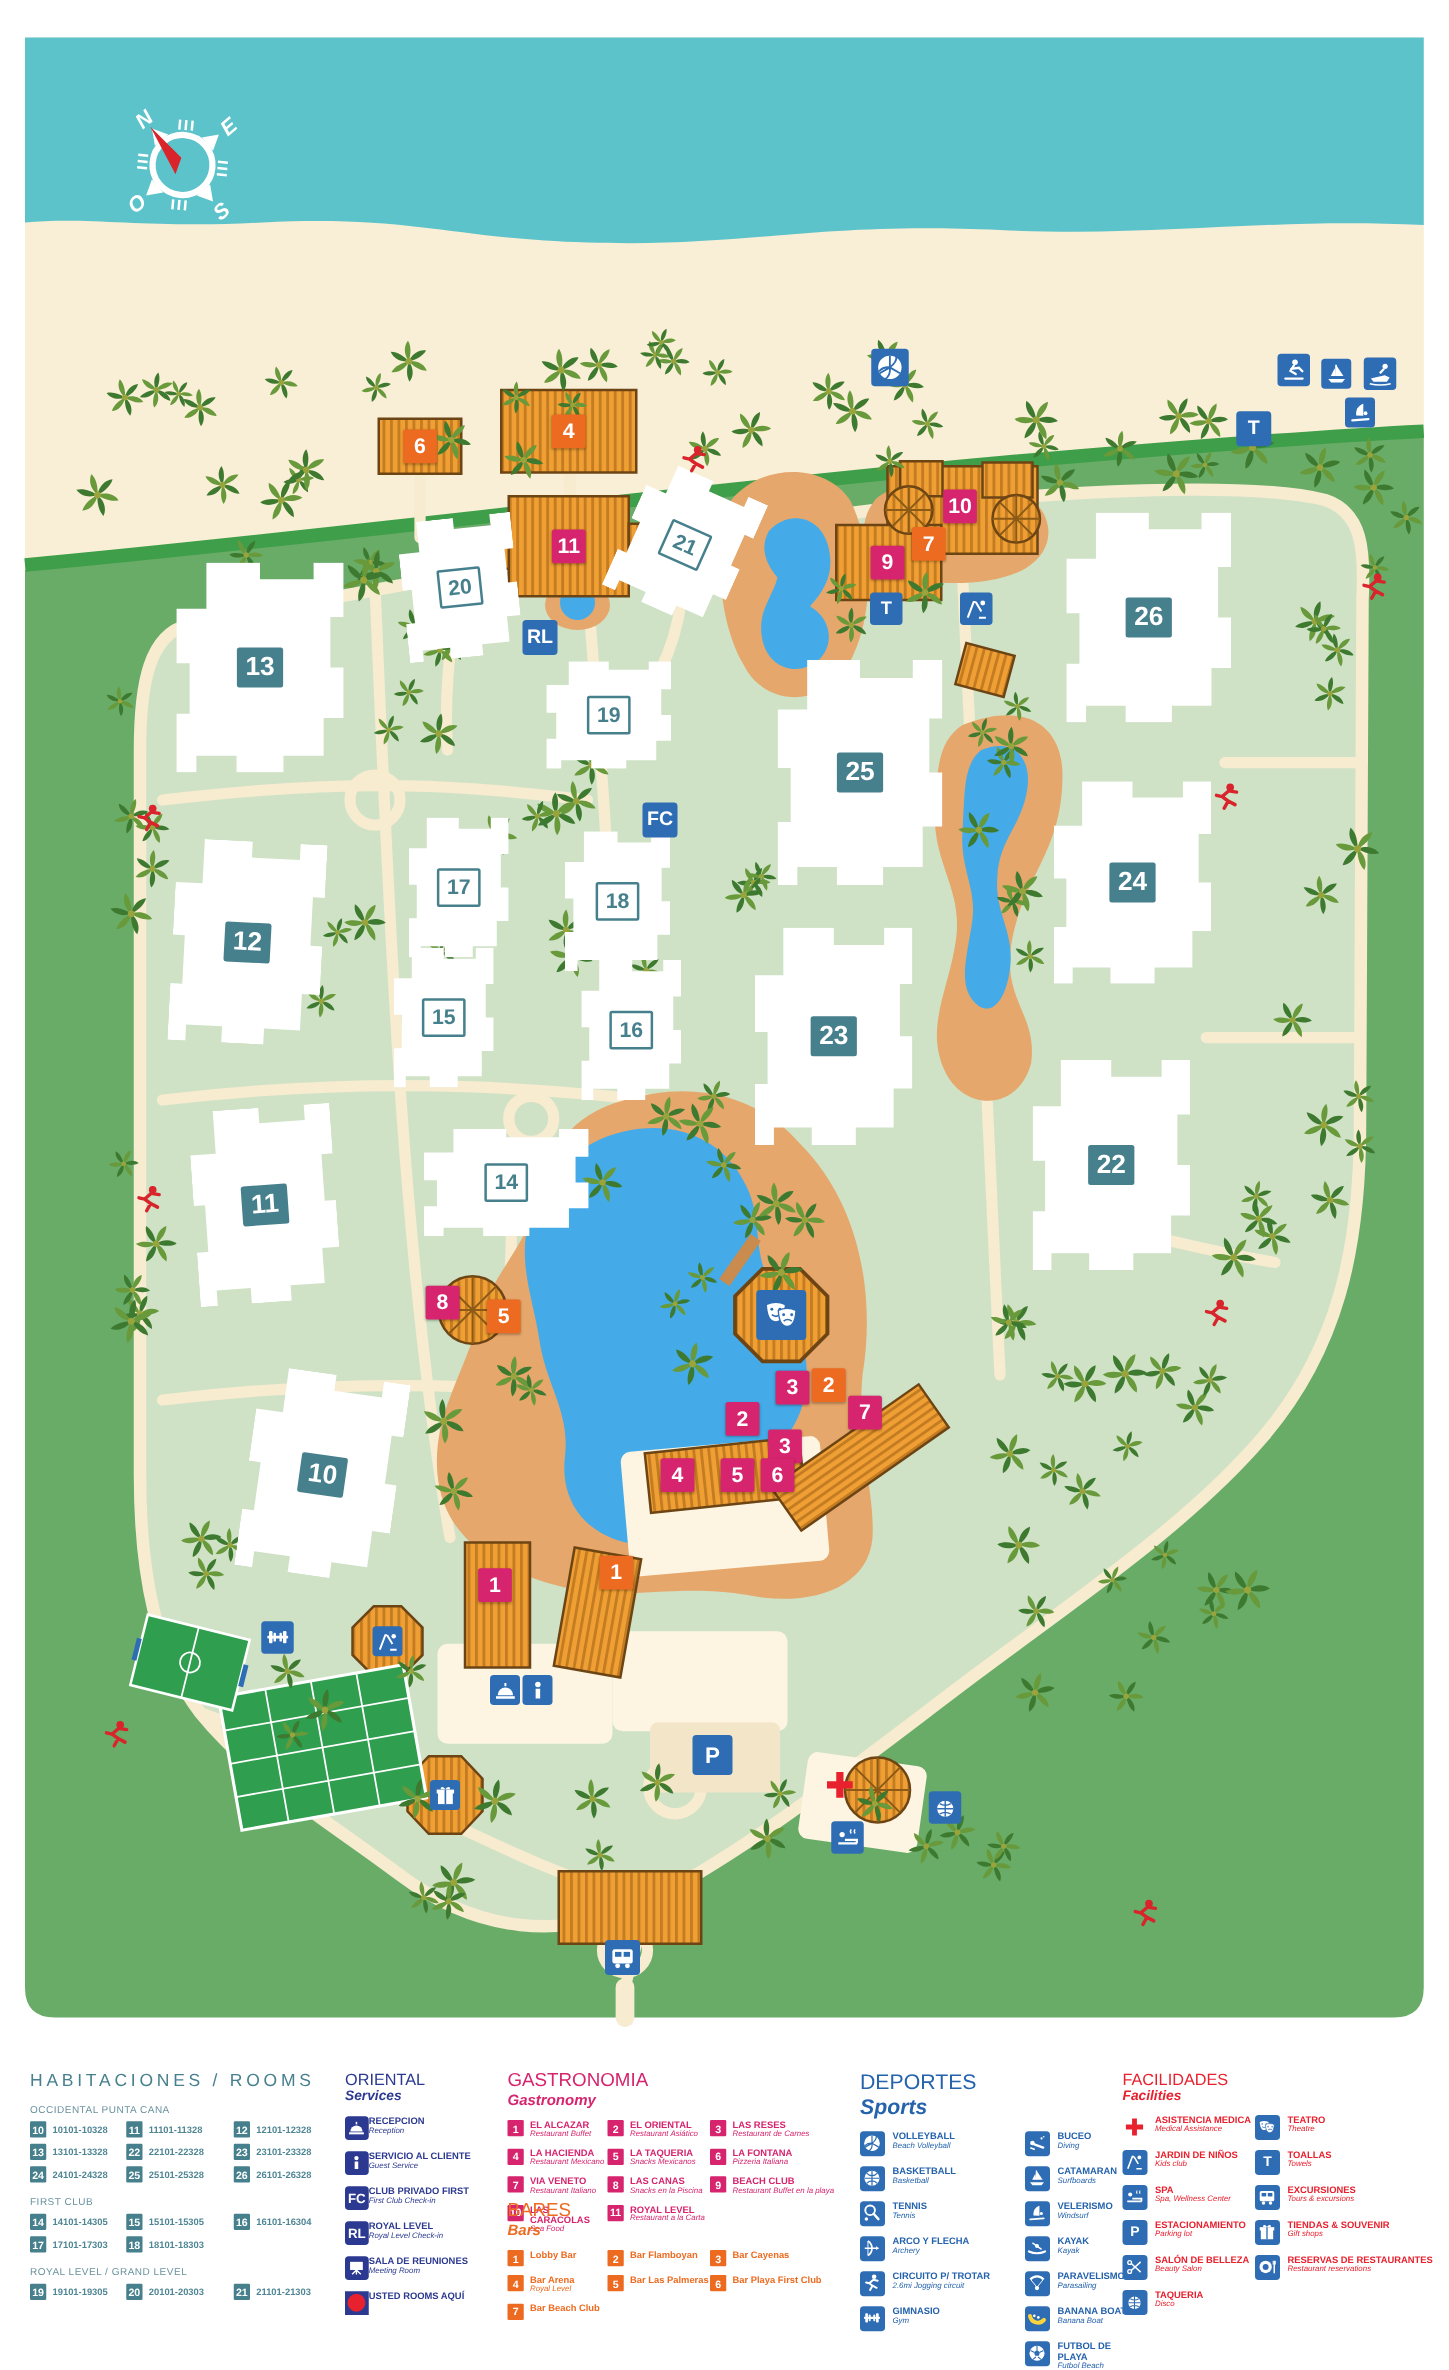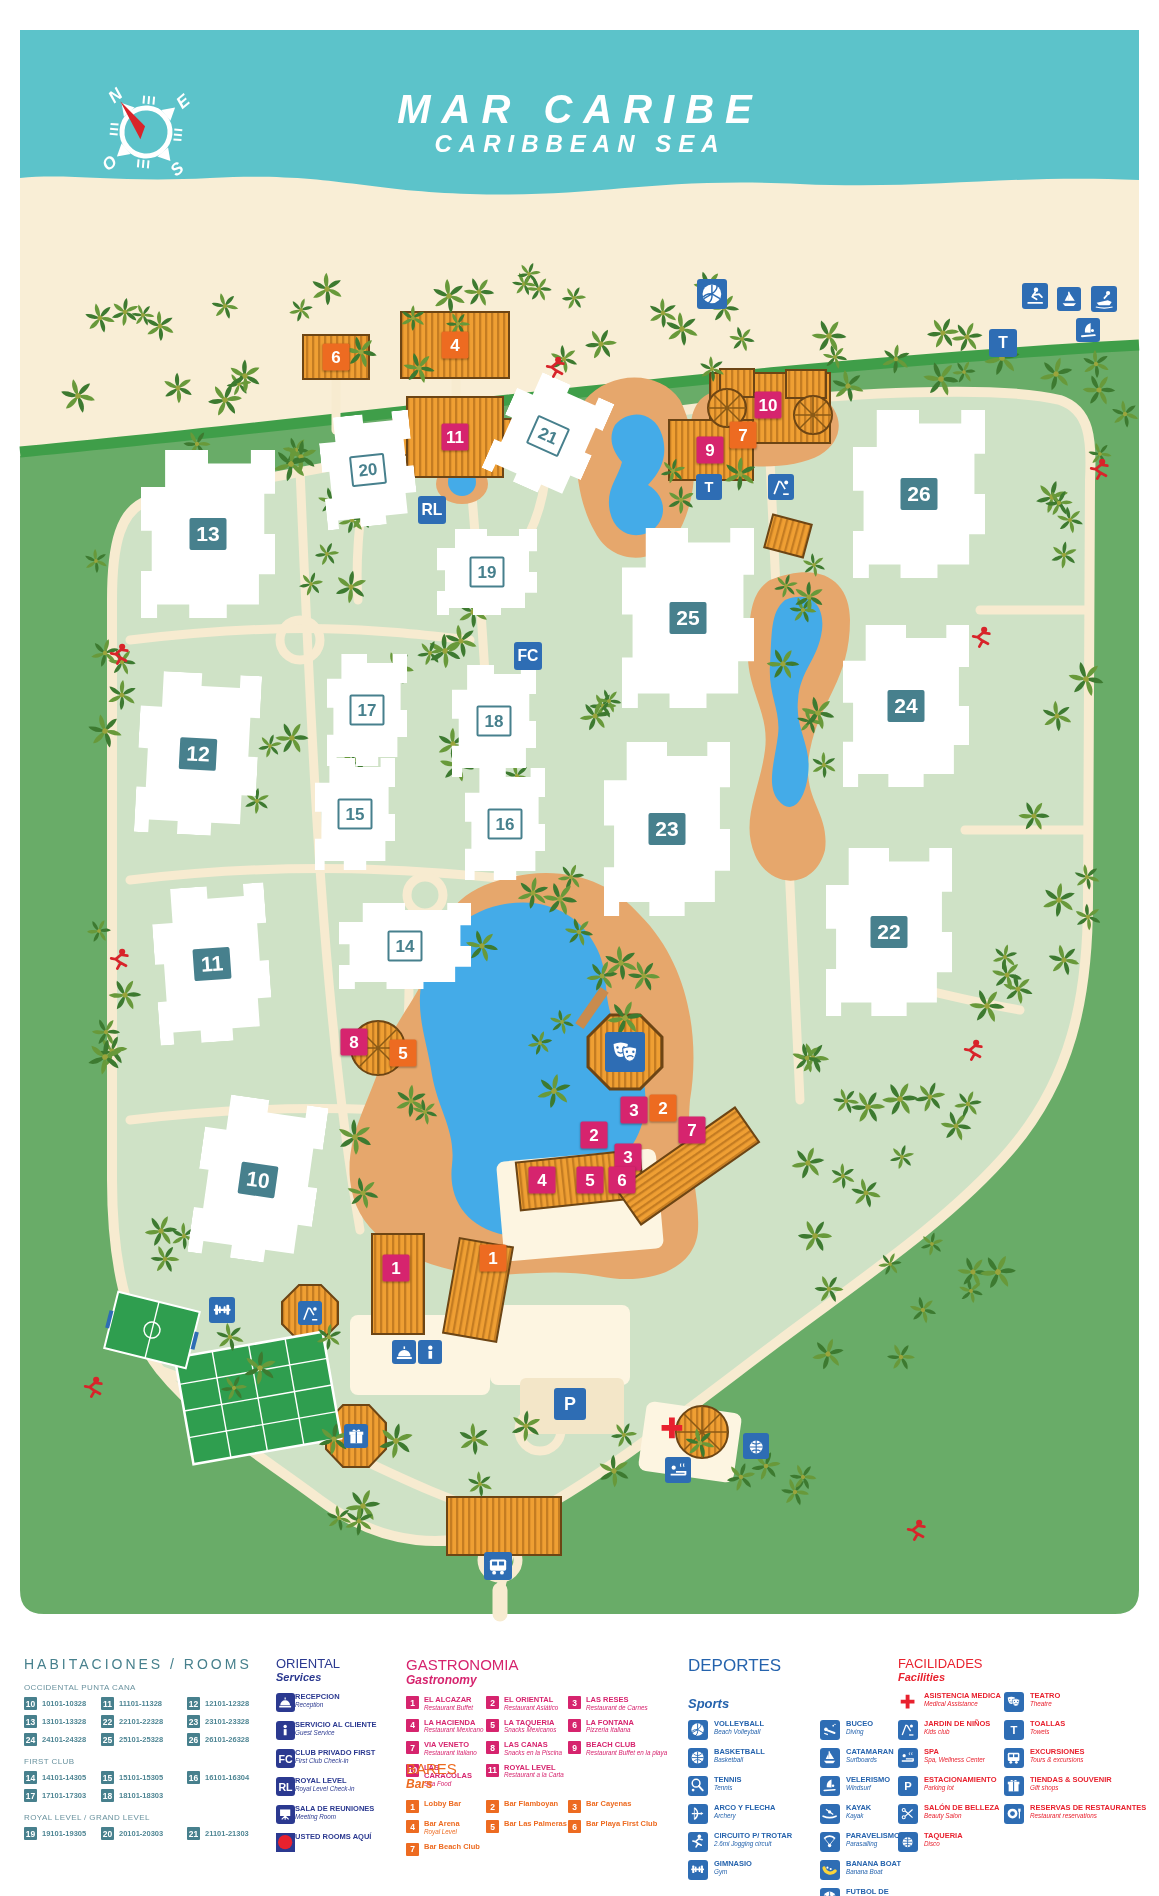--- a/index.html
+++ b/index.html
@@ -53,21 +53,21 @@
   #leg-bars .lt{color:var(--orange);font-size:15px;}
   #leg-bars .lsub{color:var(--orange);font-size:12px;}
   .cols{display:flex;margin-top:9px;}
   .col{display:flex;flex-direction:column;}
   .nitem{display:flex;gap:5px;margin-bottom:7px;align-items:flex-start;}
   .nbadge{width:13px;height:13px;color:#fff;font-weight:bold;font-size:8.5px;display:flex;align-items:center;justify-content:center;border-radius:1px;flex:0 0 13px;}
   #leg-gastro .nbadge{background:var(--pink);} #leg-gastro .ilabel,#leg-gastro .isub{color:var(--pink);}
   #leg-bars .nbadge{background:var(--orange);} #leg-bars .ilabel,#leg-bars .isub{color:var(--orange);}
   #leg-sports{left:688px;top:1656px;}
   #leg-sports .lt{color:#2563ad;font-size:17px;}
-  #leg-sports .lsub{color:#2563ad;font-size:13px;margin-top:20px;}
+  #leg-sports .lsub{color:#2563ad;font-size:17px;}
   #leg-sports .ilabel,#leg-sports .isub{color:#2563ad;}
   #leg-fac{left:898px;top:1656px;}
   #leg-fac .lt{color:var(--red);font-size:13px;}
   #leg-fac .lsub{color:var(--red);font-size:11px;}
   #leg-fac .ilabel,#leg-fac .isub{color:var(--red);}
   .iitem{display:flex;gap:6px;margin-bottom:8px;align-items:flex-start;}
   .iitem .micon{position:static;transform:none;flex:0 0 auto;}
 </style>
 </head>
 <body>
@@ -359,24 +359,20 @@
         <use href="#palm" transform="translate(603,706) scale(1.01) rotate(186)"></use>
         <use href="#palm" transform="translate(609,701) scale(0.93) rotate(135)"></use>
         <use href="#palm" transform="translate(645,678) scale(1.08) rotate(340)"></use>
         <use href="#palm" transform="translate(595,716) scale(1.16) rotate(118)"></use>
         <use href="#palm" transform="translate(457,765) scale(1.31) rotate(259)"></use>
         <use href="#palm" transform="translate(517,776) scale(0.99) rotate(205)"></use>
         <use href="#palm" transform="translate(453,744) scale(1.23) rotate(336)"></use>
       </g>
   </svg>
 
-  <div id="sea-title">
-    <div class="l1">MAR CARIBE</div>
-    <div class="l2">CARIBBEAN SEA</div>
-  </div>
 
   <svg class="compass" viewBox="0 0 148 150">
     <g transform="translate(74,76) rotate(-40)">
       <circle r="24" fill="none" stroke="#fff" stroke-width="5"></circle>
       <path d="M0-38L-7-26H7Z" fill="#fff"></path>
       <path d="M0-38L-7-26H7Z" fill="#fff" transform="rotate(90)"></path>
       <path d="M0-38L-7-26H7Z" fill="#fff" transform="rotate(180)"></path>
       <path d="M0-38L-7-26H7Z" fill="#fff" transform="rotate(270)"></path>
       <g stroke="#fff" stroke-width="2">
         <g transform="rotate(45)">

